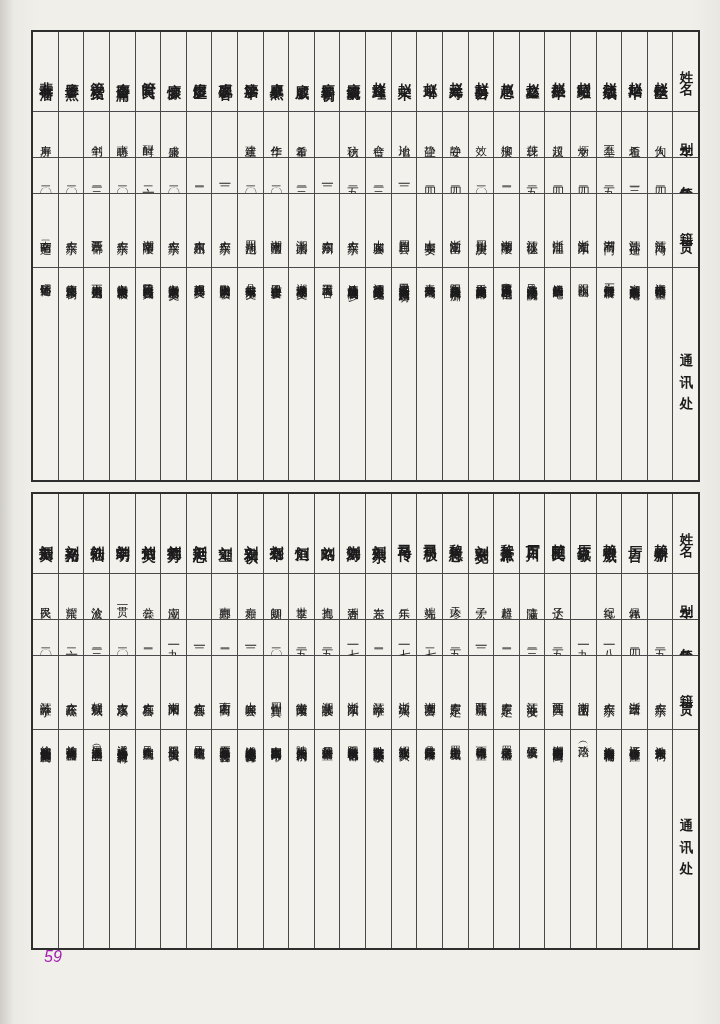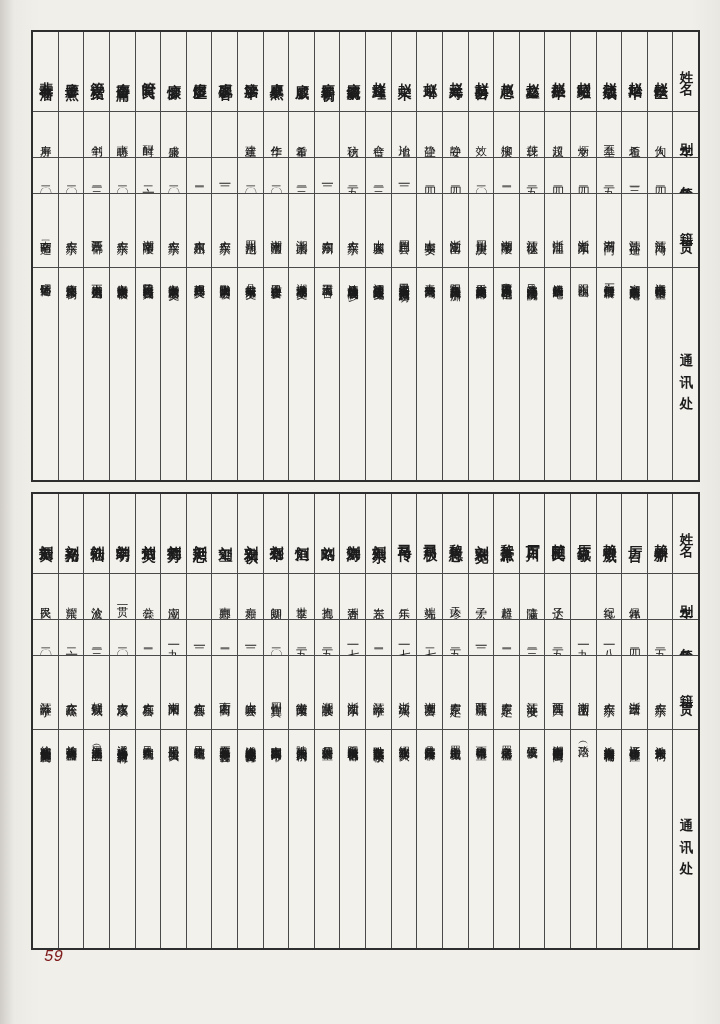--- a/index.html
+++ b/index.html
@@ -40,22 +40,22 @@
   .c-origin{height:74px;font-size:11.5px;letter-spacing:1px;padding-top:4px;}
   .c-address{flex:1;font-size:11px;letter-spacing:0.5px;text-align:start;padding-top:7px;}
   .header-col .cell{font-weight:bold;font-size:13.5px;text-align:center;padding-top:0;}
   .header-col .h0{letter-spacing:0.9em;}
   .header-col .h1{letter-spacing:0.25em;}
   .header-col .h2{letter-spacing:0.05em;}
   .header-col .h3{letter-spacing:0.7em;}
   .header-col .h4{letter-spacing:1.6em;}
   .page-number{
     position:absolute;left:44px;top:948px;
-    font-size:16px;font-style:italic;color:#7f1d1d;
-    font-family:Liberation Mono, monospace;
+    font-size:16px;font-style:italic;color:#a21caf;
+    font-family:Liberation Sans, sans-serif;
   }
 </style>
 </head>
 <body>
 
 <div class="vtable" id="table-top">
   <div class="cols">
       <div class="col header-col">
         <div class="cell c-name h0">姓名</div>
         <div class="cell c-zi h1">别字</div>

